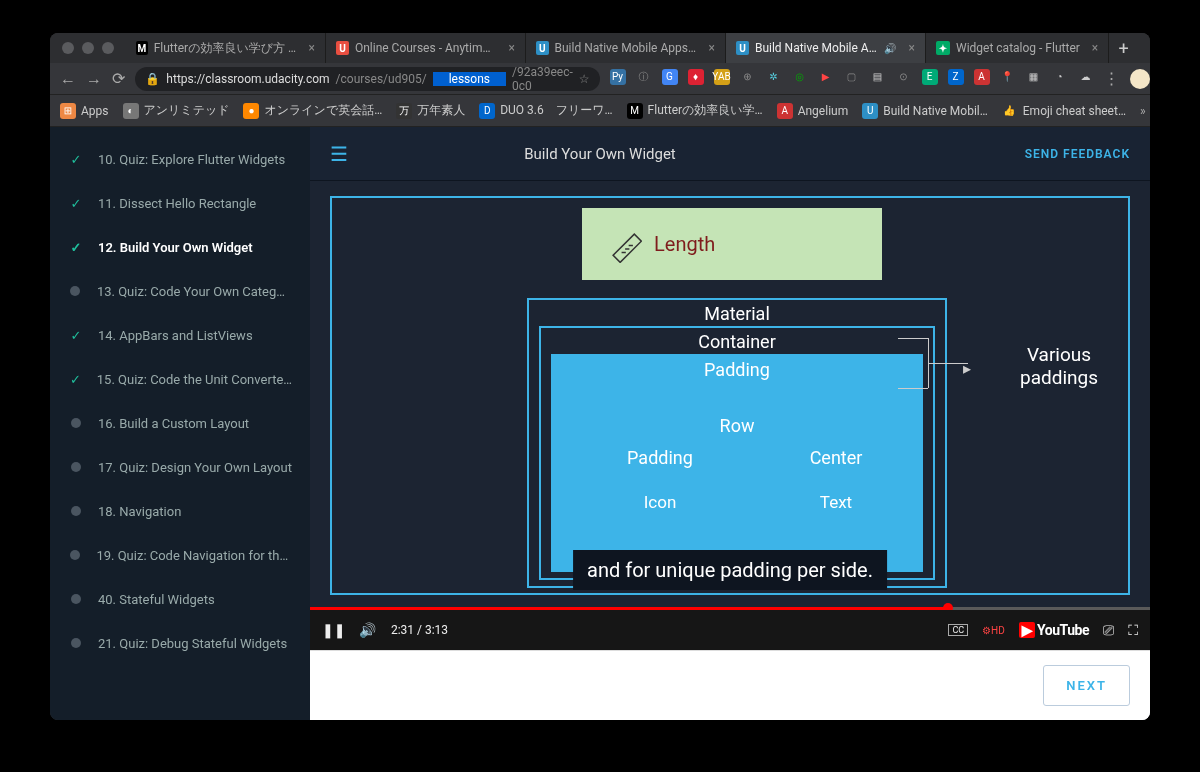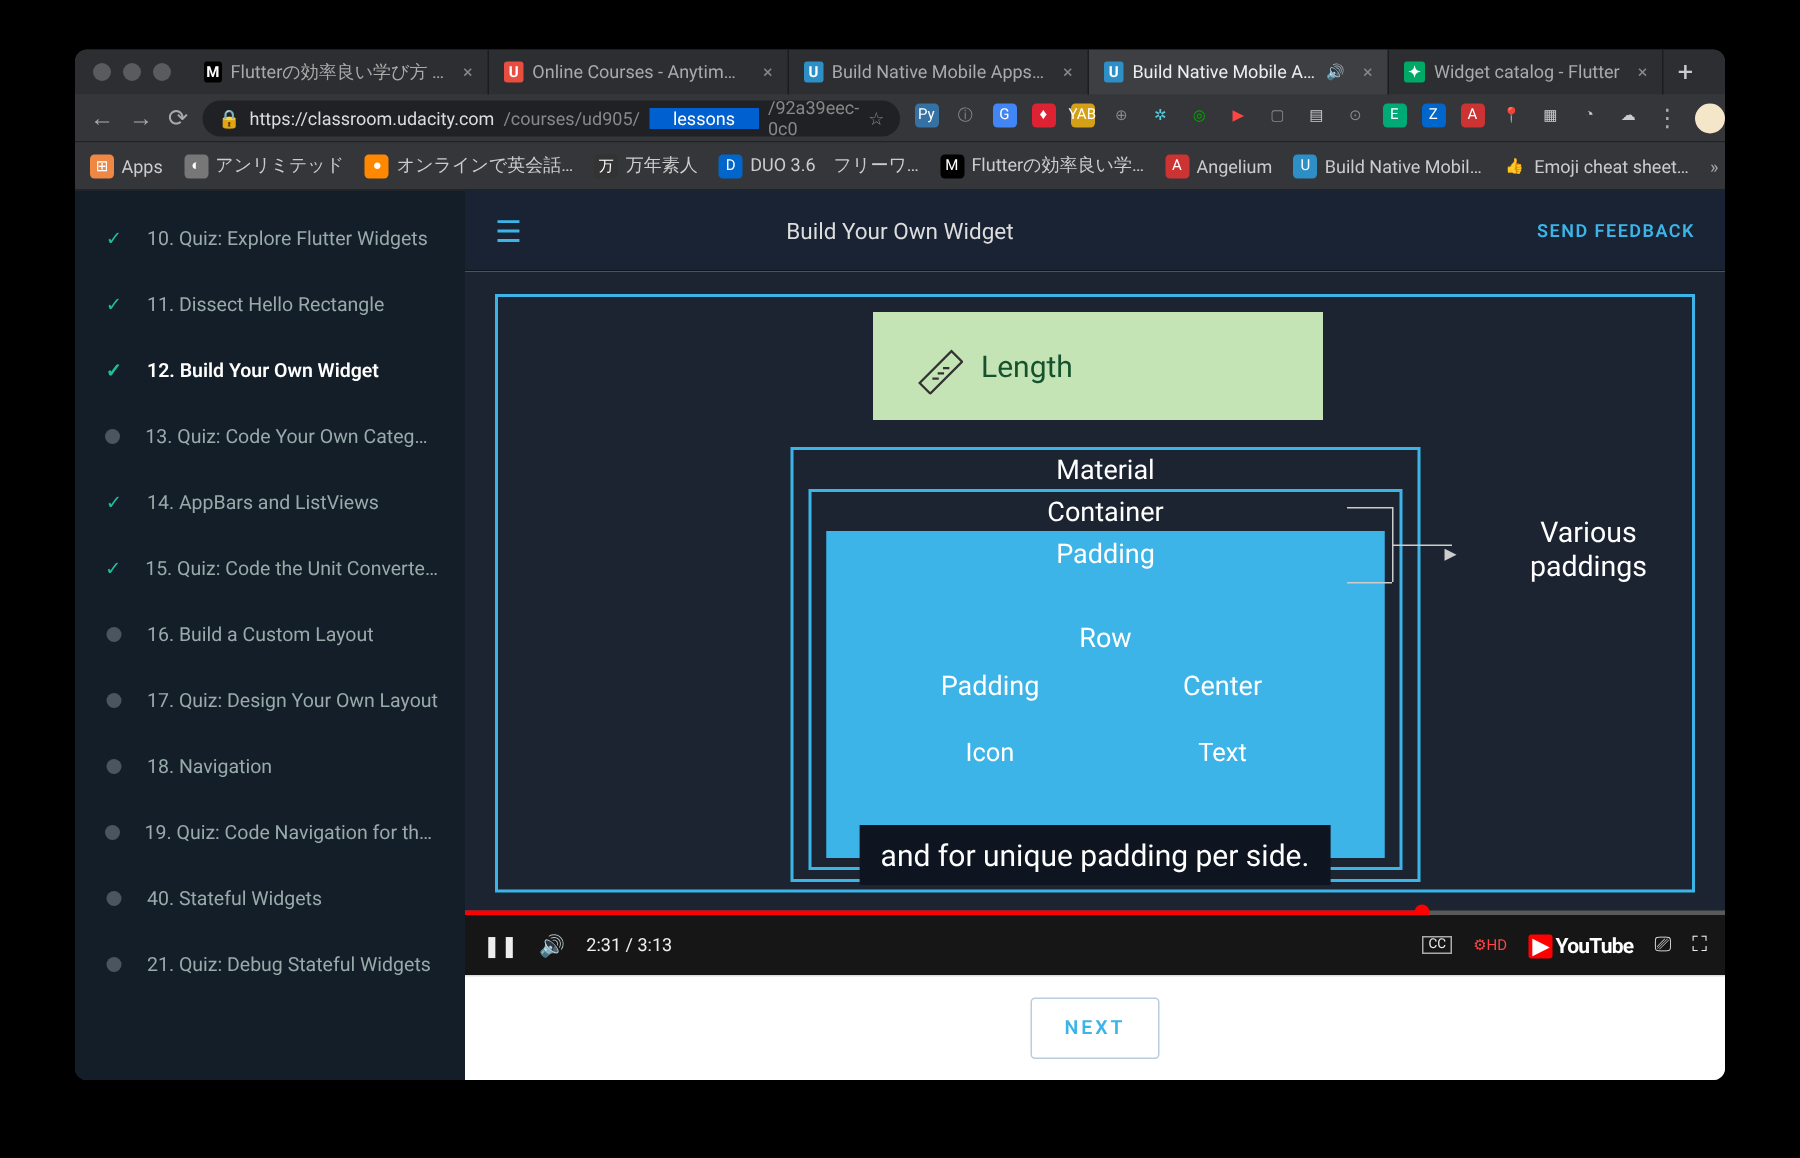--- a/index.html
+++ b/index.html
@@ -37,43 +37,43 @@
 .main{flex:1;display:flex;flex-direction:column;background:#192333}
 .header{height:54px;background:#192333;display:flex;align-items:center;padding:0 20px;justify-content:space-between;border-bottom:1px solid #0e1520}
 .hamburger{color:#3db4e8;font-size:20px;cursor:pointer}
 .header-title{color:#ddd;font-size:15px;position:absolute;left:50%;transform:translateX(-50%)}
 .feedback{color:#3db4e8;font-size:12px;letter-spacing:1px;font-weight:600}
 .video-area{flex:1;background:#e8ecf3;padding:0;display:flex;flex-direction:column}
 .video{flex:1;background:#1c2432;position:relative;overflow:hidden}
 .diagram{position:absolute;left:20px;top:15px;right:20px;bottom:55px;border:2px solid #3db4e8}
 .length-box{position:absolute;left:250px;top:10px;width:300px;height:72px;background:#c5e4b6;display:flex;align-items:center;gap:12px;padding:0 22px}
 .ruler{width:38px;height:38px;display:flex;align-items:center;justify-content:center}
-.length-box span{font-size:20px;color:#14532d}
+.length-box span{font-size:20px;color:#7f1d1d}
 .widget-stack{position:absolute;left:195px;top:100px;width:420px;height:290px}
 .wbox{position:absolute;border:2px solid #3db4e8;text-align:center;color:#fff;font-size:18px}
 .wbox .lbl{padding:3px 0}
 .material{left:0;top:0;width:100%;height:100%}
 .container{left:12px;top:28px;right:12px;bottom:8px;width:auto;height:auto}
 .padding{left:24px;top:56px;right:24px;bottom:16px;width:auto;height:auto;background:#3db4e8}
 .inkwell{left:36px;top:84px;right:36px;bottom:24px;width:auto;height:auto;background:#1c2432}
 .row{left:48px;top:112px;right:48px;bottom:32px;width:auto;height:auto}
 .inner-left{left:68px;top:144px;width:130px;height:95px;border:2px solid #3db4e8}
-.inner-right{left:215px;top:144px;width:146px;height:95px;border:2px solid #3db4e8}
+.inner-right{left:236px;top:144px;width:146px;height:95px;border:2px solid #3db4e8}
 .deep{position:absolute;left:18px;top:38px;right:18px;bottom:14px;border:2px solid #3db4e8;display:flex;align-items:center;justify-content:center;font-size:17px}
 .annotation{position:absolute;right:30px;top:145px;color:#fff;font-size:19px;text-align:center}
 .caption{position:absolute;bottom:60px;left:50%;transform:translateX(-50%);background:#0e1520;color:#fff;padding:8px 14px;font-size:20px}
 .progress-bar{position:absolute;bottom:40px;left:0;right:0;height:3px;background:#5a5a5a}
 .progress-red{height:100%;width:76%;background:#f00}
 .progress-knob{position:absolute;bottom:37px;left:76%;width:10px;height:10px;background:#f00;border-radius:50%;margin-left:-5px}
 .controls{position:absolute;bottom:0;left:0;right:0;height:40px;background:#161616;display:flex;align-items:center;padding:0 12px;gap:14px;color:#eee;font-size:12px}
 .controls .cbtn{cursor:pointer;font-size:14px}
 .controls .spacer{flex:1}
 .yt{color:#fff;font-weight:bold;letter-spacing:-0.5px;font-size:14px}
 .yt .y{background:#f00;padding:0 3px;border-radius:2px;margin-right:2px}
-.bottom-bar{height:70px;background:#fff;display:flex;align-items:center;justify-content:center;padding:0 20px;border-top:1px solid #ddd}
+.bottom-bar{height:70px;background:#fff;display:flex;align-items:center;justify-content:flex-end;padding:0 20px;border-top:1px solid #ddd}
 .next-btn{border:1px solid #bcd;padding:12px 22px;color:#3db4e8;font-size:13px;letter-spacing:2px;font-weight:600;cursor:pointer;border-radius:3px}
 </style>
 </head>
 <body>
 
 <div class="window">
   <div class="titlebar">
     <div class="traffic">
       <div class="dot"></div>
       <div class="dot"></div>

